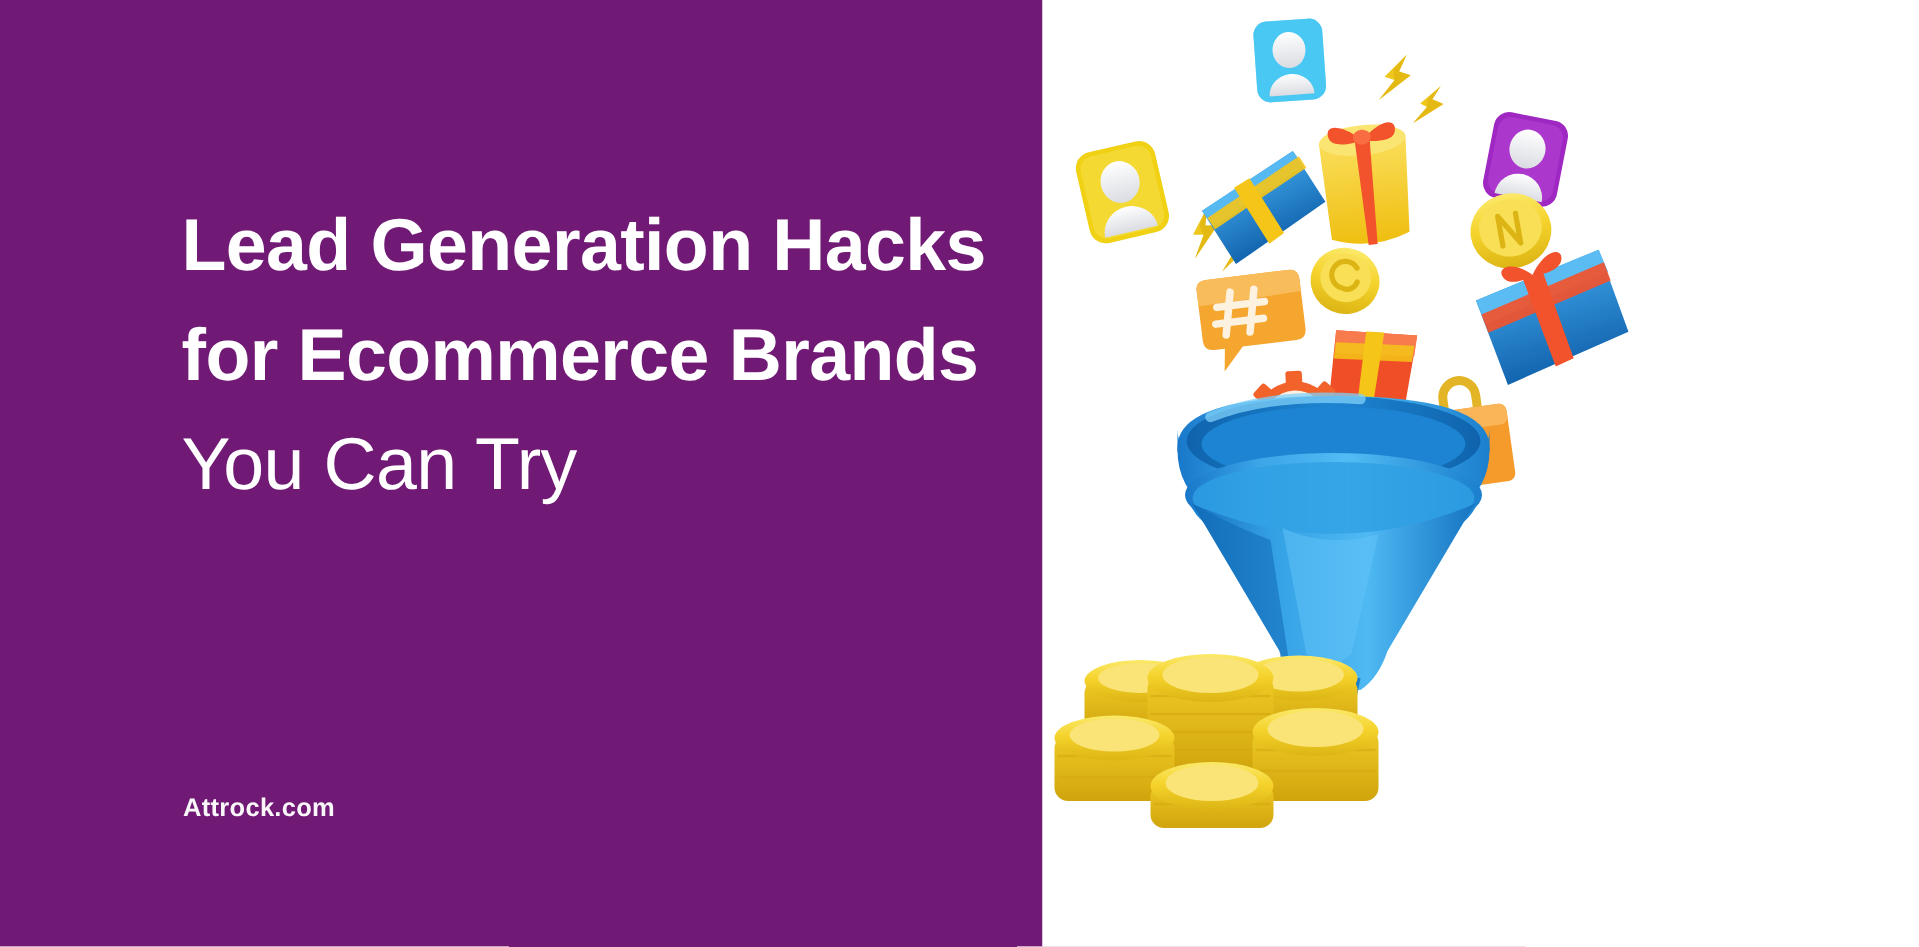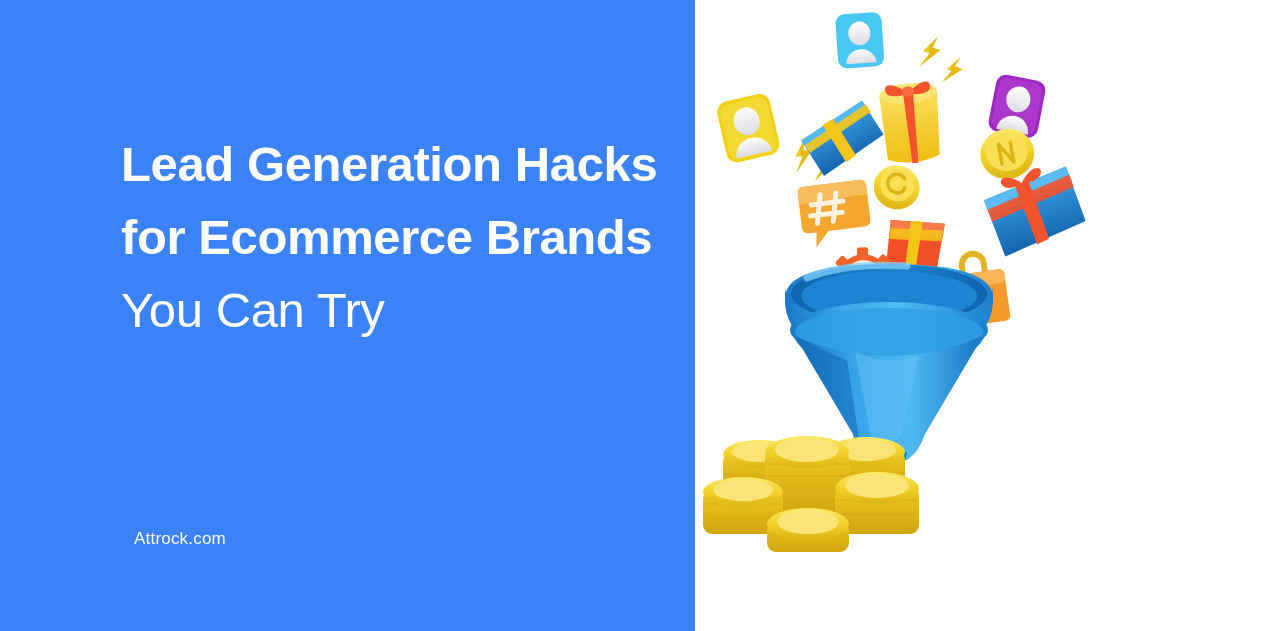--- a/index.html
+++ b/index.html
@@ -13,21 +13,21 @@
     position:relative;
     width:1279px; height:631px;
     display:flex;
     background:#ffffff;
   }
 
   
   .left-panel {
     position:relative;
     width:695px; height:631px;
-    background:#3b82f6;
+    background:#701a75;
     flex:0 0 695px;
   }
   .headline {
     position:absolute;
     left:121px;
     top:128px;
     width:570px;
     color:#ffffff;
     font-size:49px;
     line-height:73px;
@@ -36,24 +36,23 @@
   }
   .headline .hl-strong { font-weight:700; }
   .headline .hl-light  { font-weight:400; }
 
   .site-credit {
     position:absolute;
     left:122px;
     top:529px;
     color:#ffffff;
     font-size:17px;
-    font-weight:400;
+    font-weight:700;
     letter-spacing:0.2px;
     opacity:0.97;
-    margin-left:12px;
   }
 
   
   .right-panel {
     position:relative;
     flex:1 1 auto;
     height:631px;
     background:#ffffff;
   }
   .illustration {

